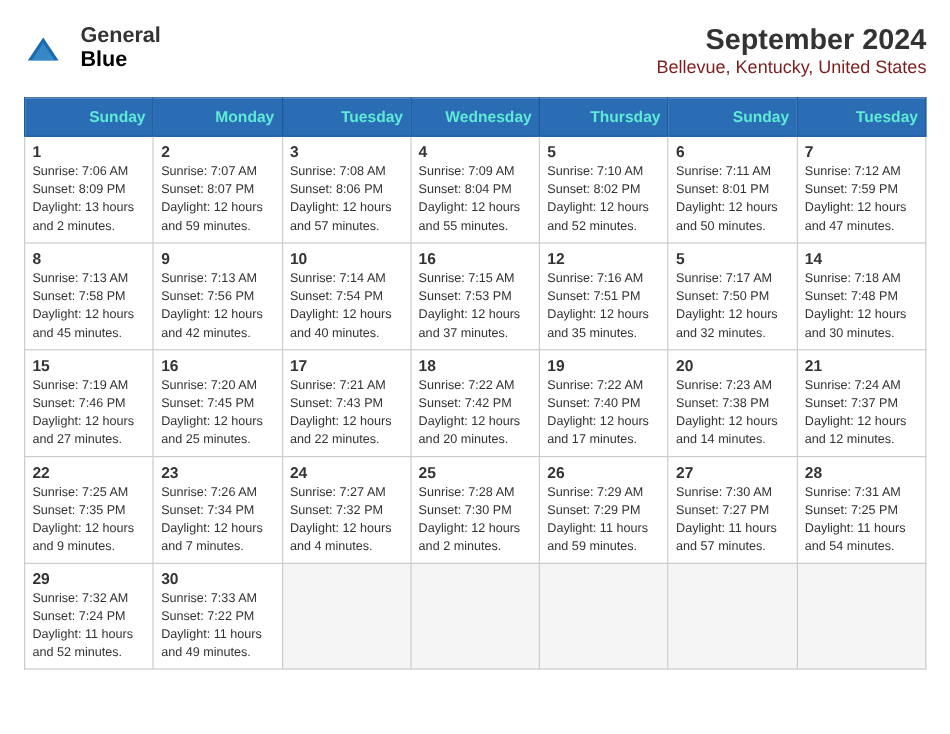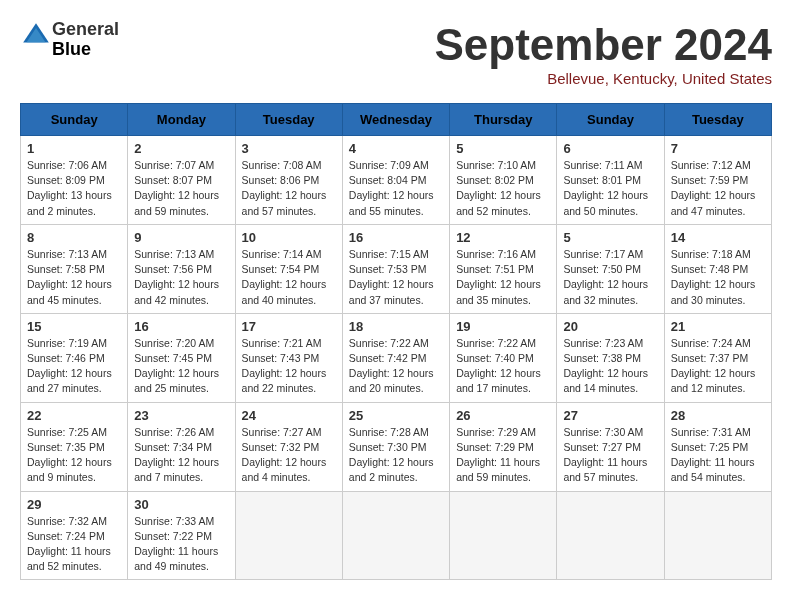--- a/index.html
+++ b/index.html
@@ -11,56 +11,56 @@
       padding: 20px;
     }
     .header-area {
       display: flex;
       justify-content: space-between;
       align-items: flex-start;
       margin-bottom: 16px;
     }
     .logo {
       display: flex;
-      align-items: flex-start;
-      gap: 0;
+      align-items: flex-end;
+      gap: 15px;
     }
     .logo-text {
       font-size: 18px;
       font-weight: bold;
       line-height: 1.1;
     }
     .logo-text .general { color: #333; }
     .logo-text .blue { color: #000000; }
     .logo-icon {
       width: 32px;
       height: 32px;
     }
     .title-area {
       text-align: right;
     }
     .cal-title {
-      font-size: 44px;
+      font-size: 24px;
       font-weight: bold;
       color: #333;
     }
     .cal-subtitle {
       font-size: 15px;
       color: #7f1d1d;
     }
     table {
       width: 100%;
       border-collapse: collapse;
       font-size: 11.5px;
     }
     thead tr th {
       background-color: #2a6db5;
-      color: #000000;
+      color: #5eead4;
       padding: 8px 6px;
-      text-align: center;
+      text-align: right;
       font-size: 13px;
       font-weight: bold;
       border: 1px solid #1d5a9a;
     }
     tbody tr td {
       border: 1px solid #ccc;
       vertical-align: top;
       padding: 5px 6px;
       color: #333;
       height: 80px;

